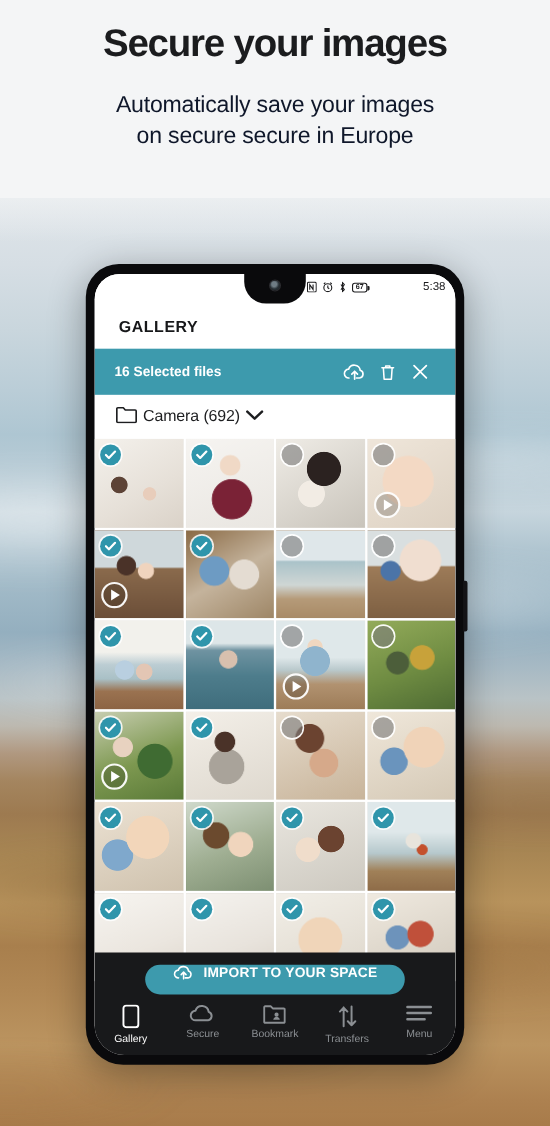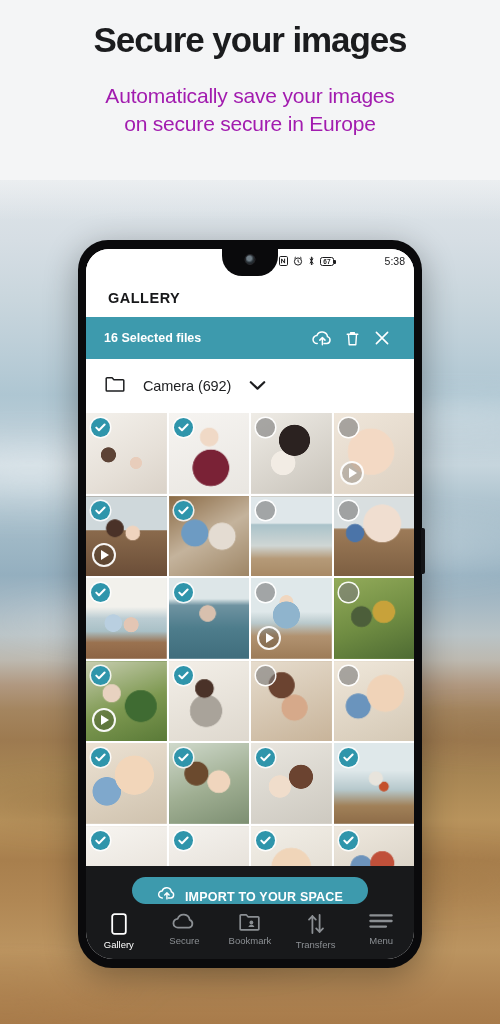--- a/index.html
+++ b/index.html
@@ -53,21 +53,21 @@
   #headline-block {
     position:absolute; left:0; top:0; width:500px; padding-top:20px;
     text-align:center; z-index:5;
   }
   #headline {
     font-size:35px; font-weight:bold; color:#1b1c1e;
     letter-spacing:-1.1px;
   }
   #subheadline {
     margin-top:22px; font-size:21px; line-height:28px;
-    color:#a21caf; letter-spacing:-.2px;
+    color:#0f172a; letter-spacing:-.2px;
   }
 
   
   #phone {
     position:absolute; left:78px; top:240px;
     width:344px; height:728px;
     background:#0a0a0c;
     border-radius:30px 30px 34px 34px;
     box-shadow:0 8px 34px rgba(0,0,0,.33);
     z-index:6;
@@ -133,22 +133,22 @@
   
   #selection-bar {
     height:42px; background:#3d9aad; display:flex; align-items:center;
     padding:0 17px 0 18px; color:#fff;
   }
   #selection-count { font-size:12.5px; font-weight:bold; flex:1; }
   .sel-action { width:30px; display:flex; justify-content:center; align-items:center; cursor:pointer; }
 
   
   #folder-row {
-    height:54px; background:#fff; display:flex; align-items:center;
-    padding-left:19px; gap:18px;
+    height:40px; background:#fff; display:flex; align-items:center;
+    padding-left:19px; gap:5px;
   }
   #folder-name { font-size:14.5px; color:#1d1e20; letter-spacing:-.1px; }
 
   
   #photo-grid {
     display:grid; grid-template-columns:repeat(4,1fr);
     gap:2px; background:#fff;
   }
   .cell {
     position:relative; width:100%; padding-top:100%;
@@ -180,21 +180,21 @@
 
   
   #dock {
     position:absolute; left:0; bottom:0; width:100%;
     background:#18191b; padding:11px 0 9px;
     border-radius:0 0 22px 22px; z-index:8;
   }
   #import-button {
     margin:0 auto; width:236px; height:27px; border-radius:14px;
     background:#3d9aad; color:#fff;
-    display:flex; align-items:flex-end; justify-content:center; gap:8px;
+    display:flex; align-items:flex-start; justify-content:center; gap:8px;
     font-size:12.5px; font-weight:bold; letter-spacing:.2px; cursor:pointer;
   }
   #bottom-nav {
     margin-top:9px; display:flex;
   }
   .nav-item {
     flex:1; display:flex; flex-direction:column; align-items:center; gap:4px;
     cursor:pointer;
   }
   .nav-label { font-size:9.5px; color:#8b8f93; }

